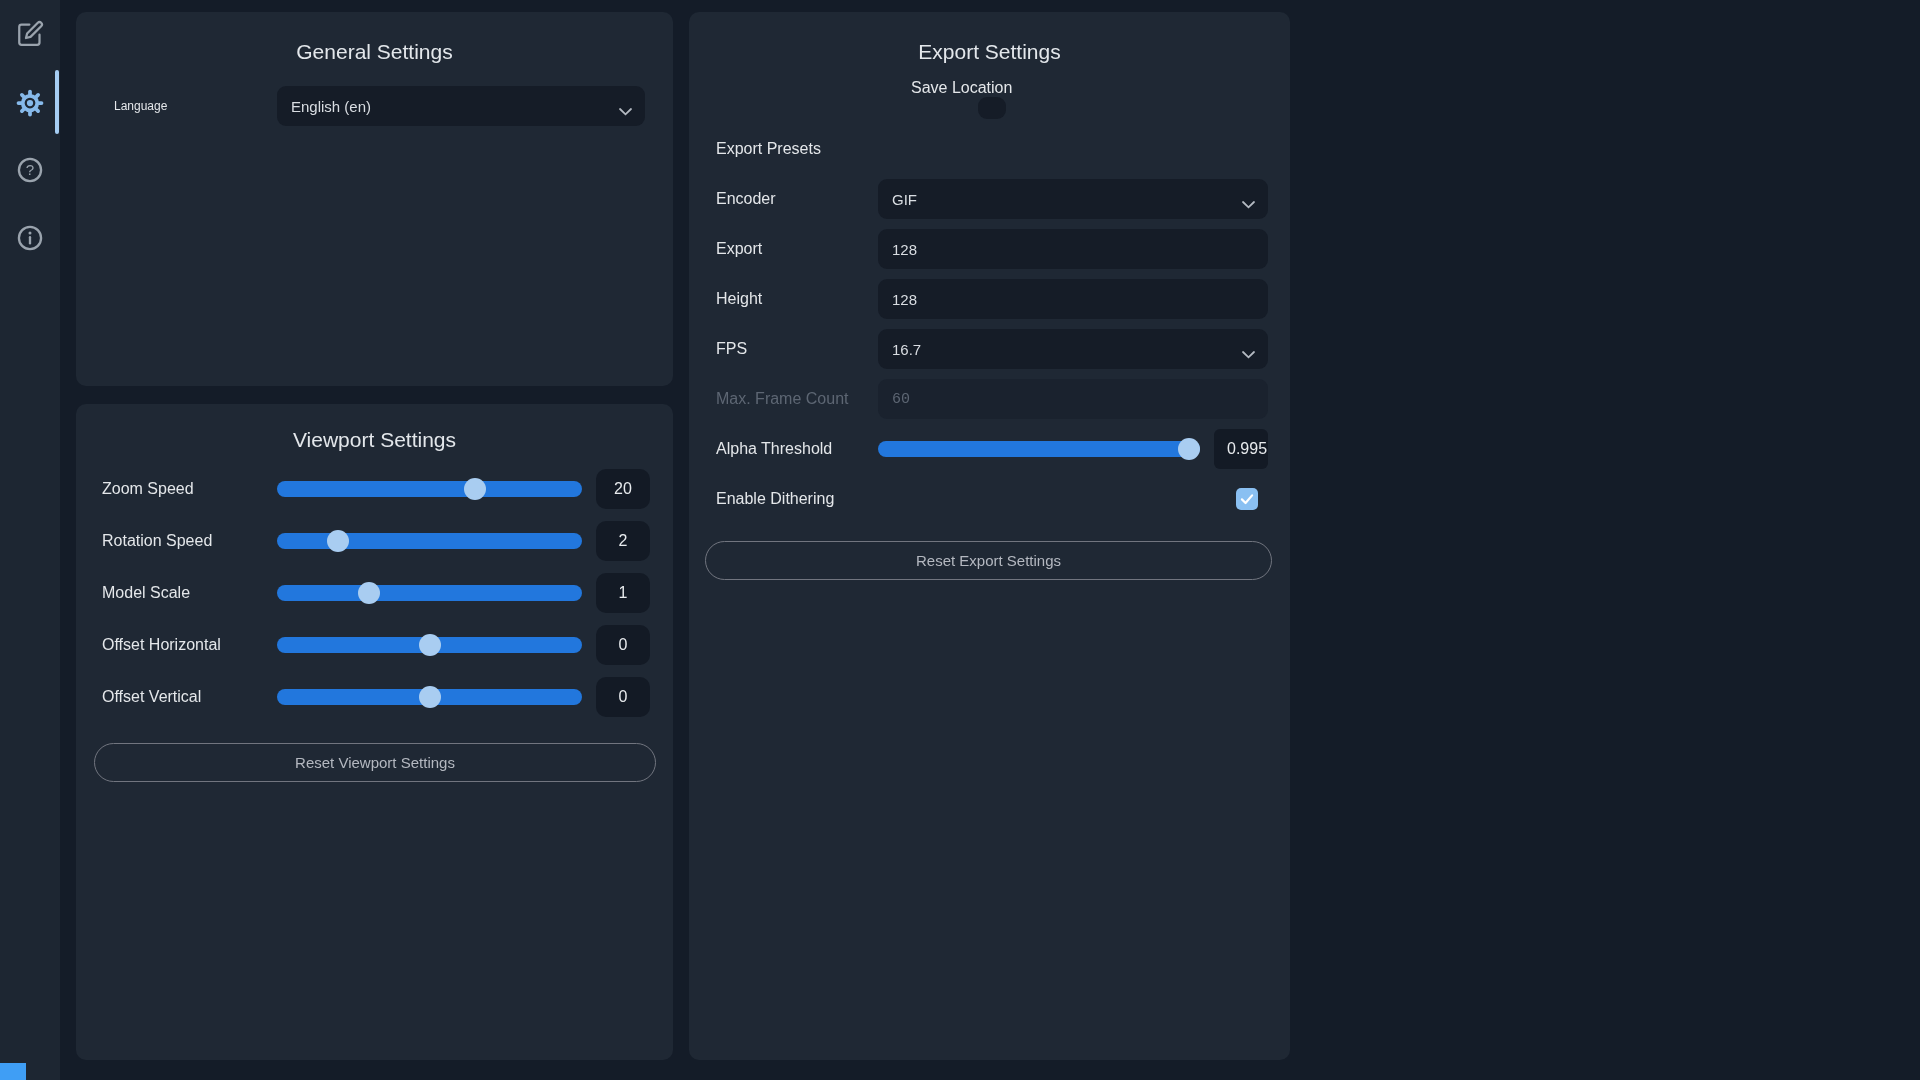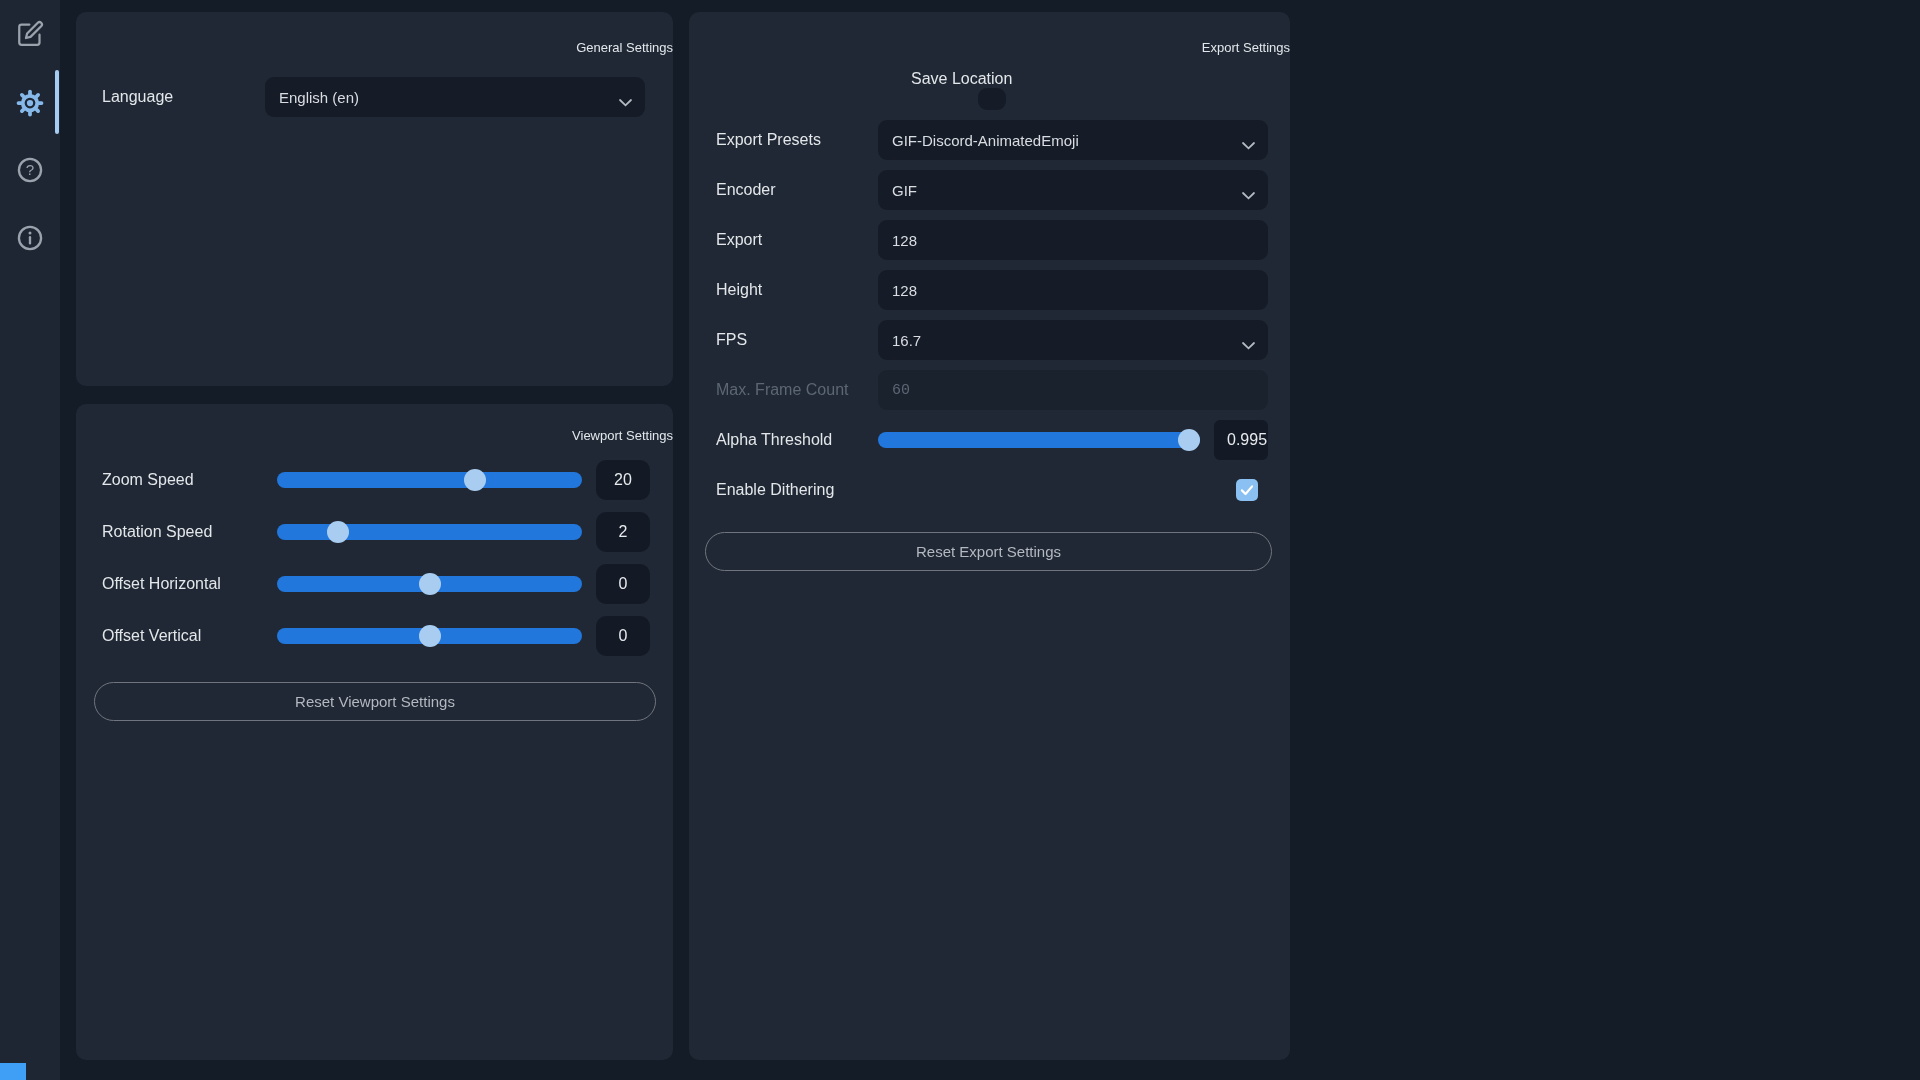--- a/index.html
+++ b/index.html
@@ -17,41 +17,41 @@
   .active-bar { position: absolute; right: 1px; top: 70px; width: 4px; height: 64px; background: #a5cdf3; border-radius: 3px; }
 
   
   .content { flex: 1; display: flex; align-items: flex-start; gap: 16px; padding: 12px 0 0 16px; position: relative; }
   .col-left { width: 597px; height: 1048px; display: flex; flex-direction: column; gap: 18px; flex: none; }
   .col-right { width: 601px; height: 1048px; flex: none; }
   .panel { background: #1f2834; border-radius: 10px; }
   .panel-general { height: 374px; }
   .panel-viewport { flex: 1; }
   .panel-export { height: 100%; }
-  .panel-title { text-align: right; font-size: 13px; color: #e3e7eb; padding-top: 28px; }
+  .panel-title { text-align: center; font-size: 21px; color: #e3e7eb; padding-top: 28px; }
 
   
   .control {
     flex: 1; height: 40px; background: #151c27; border-radius: 9px;
     display: flex; align-items: center; padding: 0 14px;
     font-size: 15px; color: #d9dde2; position: relative; white-space: nowrap;
   }
   .chev { position: absolute; right: 13px; top: 16px; }
   .checkbox {
     width: 22px; height: 22px; border: 2px solid #ccd2d9; border-radius: 6px;
     margin-right: 10px; flex: none; display: flex; align-items: center; justify-content: center;
     cursor: pointer; background: transparent;
   }
   .checkbox svg { display: none; }
   .checkbox.checked { background: #8ac0f2; border: none; border-radius: 5px; }
   .checkbox.checked svg { display: block; }
 
   
   .g-row { display: flex; align-items: center; margin-top: 22px; padding: 0 28px 0 26px; }
-  .g-label { width: 163px; font-size: 16px; flex: none; }
+  .g-label { width: 163px; font-size: 12px; flex: none; margin-left: 12px; }
 
   
   .s-row { display: flex; align-items: center; height: 40px; margin-top: 12px; padding: 0 23px 0 26px; }
   .s-row.first { margin-top: 17px; justify-content: center; }
   .s-label { width: 175px; font-size: 16px; flex: none; }
   .track { flex: 1; height: 16px; background: #2277dd; border-radius: 8px; position: relative; }
   .thumb {
     position: absolute; top: -3px; width: 22px; height: 22px; border-radius: 50%;
     background: #a9cdf1; transform: translateX(-50%); cursor: pointer;
   }
@@ -162,20 +162,27 @@
         </div>
 
         <div class="s-row">
           <div class="s-label">Rotation Speed</div>
           <div class="track">
             <span class="thumb" style="left: 20%;"></span>
           </div>
           <div class="val">2</div>
         </div>
 
+        <div class="s-row">
+          <div class="s-label">Model Scale</div>
+          <div class="track">
+            <span class="thumb" style="left: 30%;"></span>
+          </div>
+          <div class="val">1</div>
+        </div>
 
         <div class="s-row">
           <div class="s-label">Offset Horizontal</div>
           <div class="track">
             <span class="thumb" style="left: 50%;"></span>
           </div>
           <div class="val">0</div>
         </div>
 
         <div class="s-row">
@@ -196,28 +203,20 @@
 
         <div class="e-row gap-title">
           <div class="e-label">Save Location</div>
           <div class="control">
             <span></span>
           </div>
         </div>
 
         <div class="e-row">
           <div class="e-label">Export Presets</div>
-          <div class="control">
-            <span>GIF-Discord-AnimatedEmoji</span>
-            <span class="chev">
-              <svg width="13" height="8" viewBox="0 0 13 8" fill="none" stroke="#b4bac2" stroke-width="1.8" stroke-linecap="round">
-                  <polyline points="1,1 6.5,6.3 12,1"></polyline>
-                </svg>
-            </span>
-          </div>
         </div>
 
         <div class="e-row">
           <div class="e-label">Encoder</div>
           <div class="control">
             <span>GIF</span>
             <span class="chev">
               <svg width="13" height="8" viewBox="0 0 13 8" fill="none" stroke="#b4bac2" stroke-width="1.8" stroke-linecap="round">
                   <polyline points="1,1 6.5,6.3 12,1"></polyline>
                 </svg>

